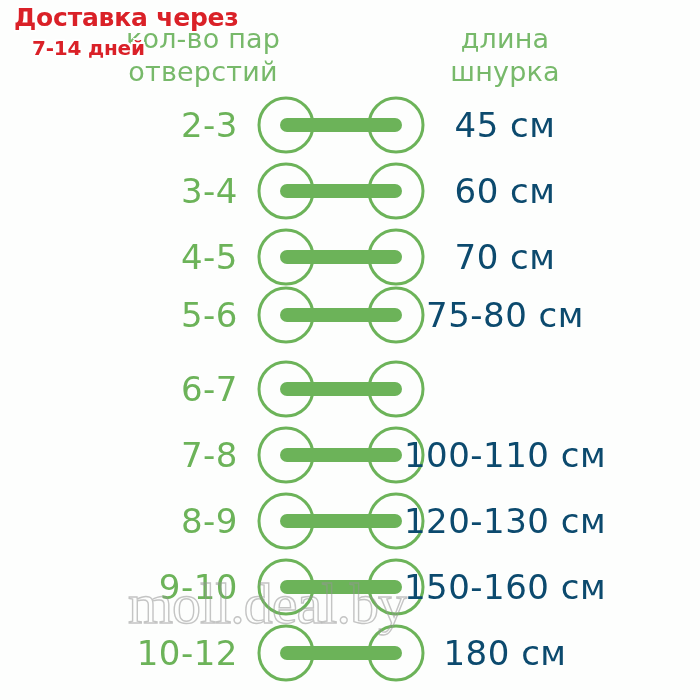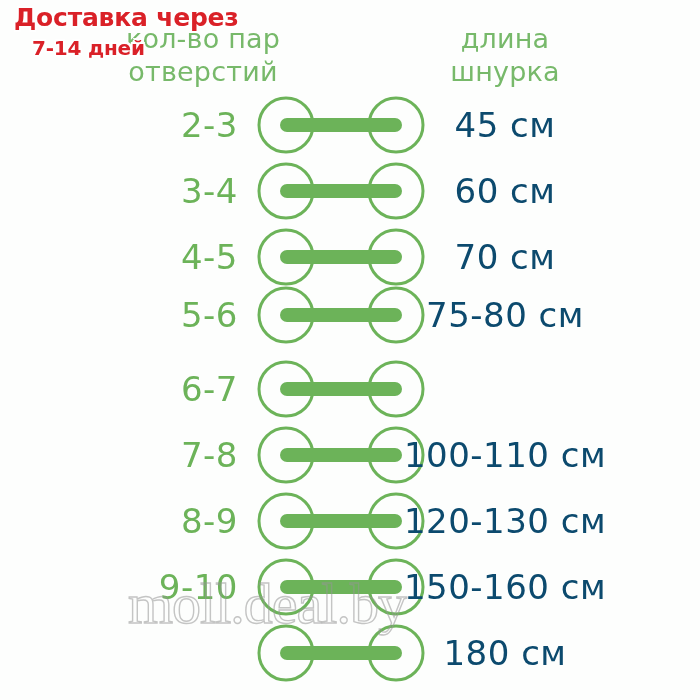--- a/index.html
+++ b/index.html
@@ -251,20 +251,21 @@
         <div class="lace-icon">
           <svg width="172" height="62" viewBox="0 0 172 62">
             <circle cx="31" cy="31" r="27" fill="none" stroke="#6cb359" stroke-width="3"></circle>
             <circle cx="141" cy="31" r="27" fill="none" stroke="#6cb359" stroke-width="3"></circle>
             <line x1="32" y1="31" x2="140" y2="31" stroke="#6cb359" stroke-width="14" stroke-linecap="round"></line>
           </svg>
         </div>
         <div class="length">150-160 см</div>
       </div>
       <div class="row" style="top: 528px;">
+        <div class="pairs">10-12</div>
         <div class="lace-icon">
           <svg width="172" height="62" viewBox="0 0 172 62">
             <circle cx="31" cy="31" r="27" fill="none" stroke="#6cb359" stroke-width="3"></circle>
             <circle cx="141" cy="31" r="27" fill="none" stroke="#6cb359" stroke-width="3"></circle>
             <line x1="32" y1="31" x2="140" y2="31" stroke="#6cb359" stroke-width="14" stroke-linecap="round"></line>
           </svg>
         </div>
         <div class="length">180 см</div>
       </div>
     </div>

